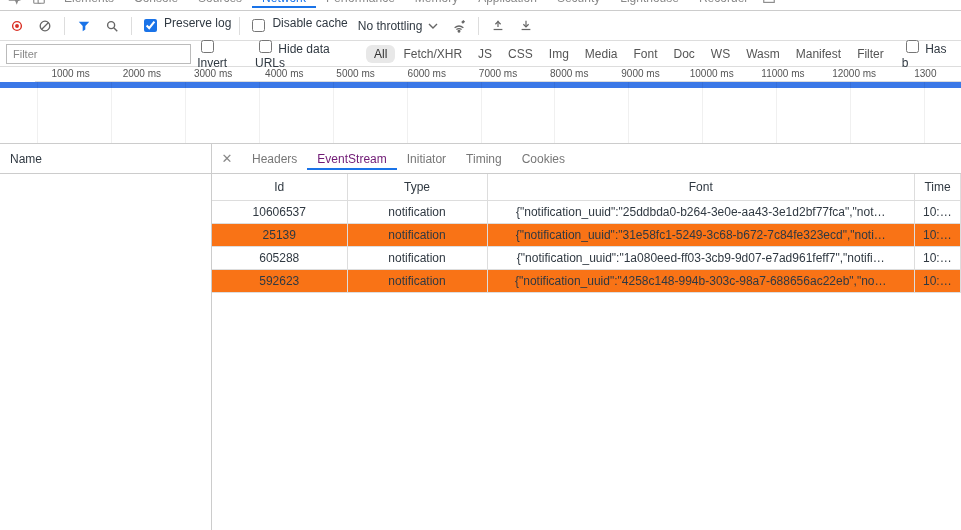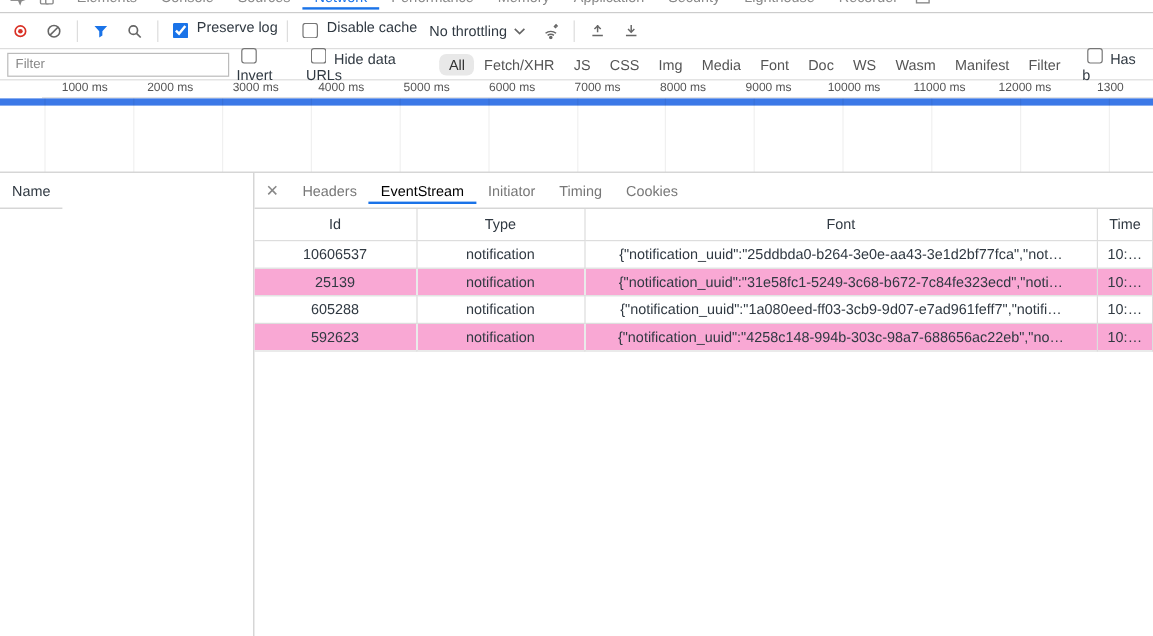--- a/index.html
+++ b/index.html
@@ -115,21 +115,21 @@
     background: rgba(0,0,0,0.06);
   }
   
   .main {
     display: flex;
     height: calc(530px - 26px - 30px - 26px - 15px - 62px + 15px);
   }
   .leftpane {
     width: 212px;
     border-right: 1px solid #ccc;
-    display: flex; flex-direction: row;
+    display: flex; flex-direction: column;
   }
   .leftpane .hdr {
     height: 30px;
     border-bottom: 1px solid #ccc;
     display: flex; align-items: center;
     padding: 0 10px;
     font-size: 12px;
     color: #303942;
   }
   .reqrow {
@@ -150,21 +150,21 @@
     border-bottom: 1px solid #ccc;
     gap: 4px;
     padding: 0 4px;
   }
   .subtabs .tabitem {
     padding: 4px 10px;
     color: #777;
   }
   .subtabs .tabitem.sel {
     border-bottom: 2px solid #1a73e8;
-    color: #000000;
+    color: #701a75;
     padding-bottom: 2px;
   }
   .subtabs .close {
     width: 22px; text-align: center; color: #888; font-size: 13px;
   }
   table.events {
     border-collapse: collapse;
     width: 100%;
     table-layout: fixed;
   }
@@ -180,21 +180,21 @@
     font-size: 12px;
     margin-left: 41px;
   }
   table.events th {
     background: #fff;
     color: #303942;
     height: 26px;
     border-top: none;
   }
   table.events tr.alt td {
-    background: #f9a8d4;
+    background: #f97316;
   }
   .col-id { width: 135px; }
   .col-type { width: 140px; }
   .col-data { }
   .col-time { width: 46px; border-right:none; }
 </style>
 </head>
 <body>
 
 <div class="top-tabs">

